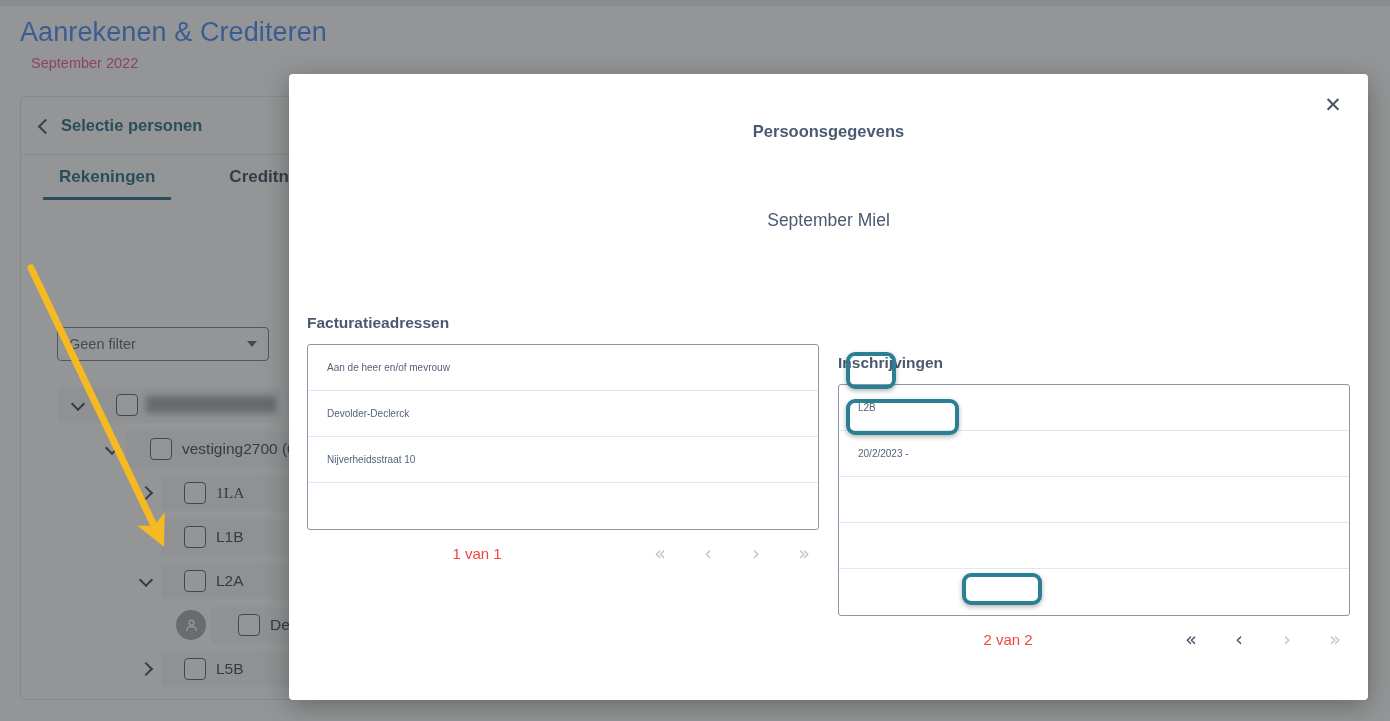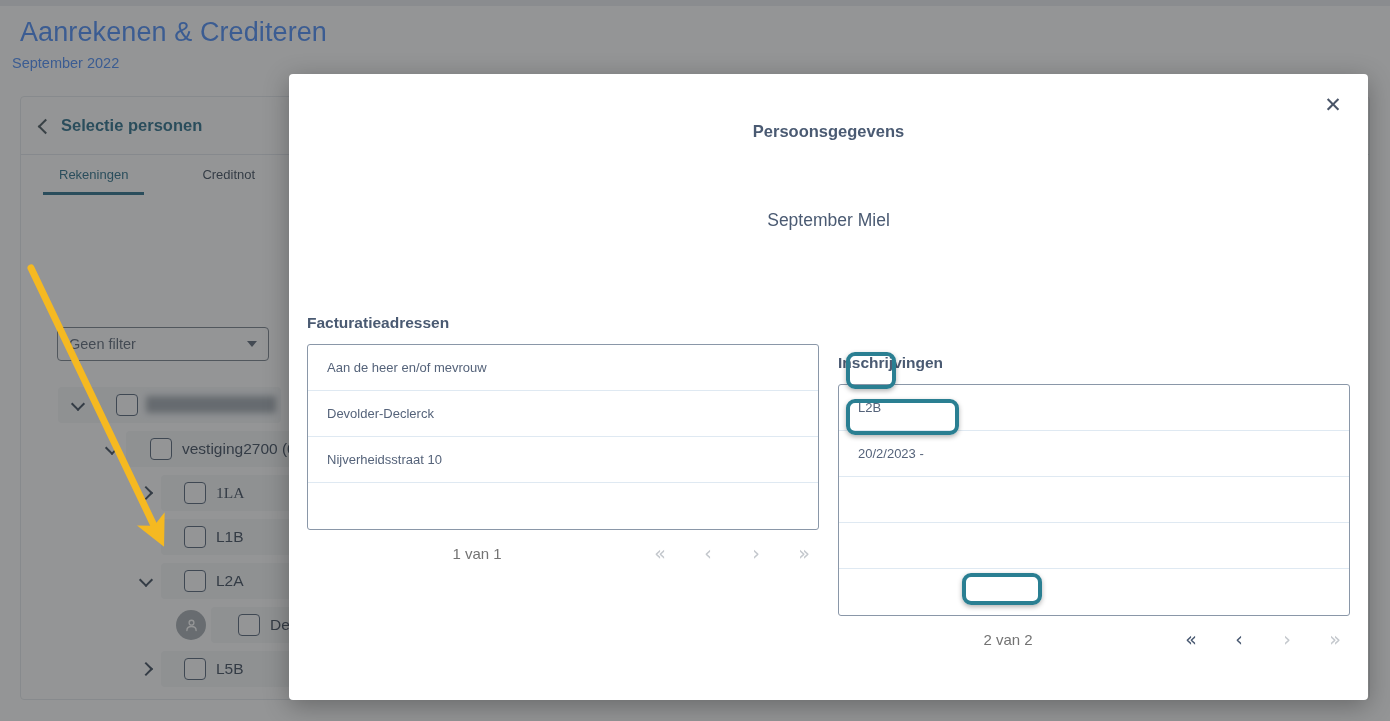--- a/index.html
+++ b/index.html
@@ -19,22 +19,22 @@
   }
   .top-strip {
     position: absolute; left: 0; top: 0; width: 1390px; height: 6px;
     background: #e9ecef;
   }
   .page-title {
     position: absolute; left: 20px; top: 17px;
     font-size: 27px; color: #3b82f6; font-weight: 400; letter-spacing: .1px;
   }
   .page-subtitle {
-    position: absolute; left: 12px; top: 55px;
-    font-size: 14.5px; color: #3b82f6; font-weight: 400; text-align: center;
+    position: absolute; left: 31px; top: 55px;
+    font-size: 14.5px; color: #ec4899; font-weight: 400; text-align: center;
   }
 
   .content-card {
     position: absolute; left: 20px; top: 96px; width: 1350px; height: 604px;
     background: #ffffff;
     border: 1px solid #e3e7ea;
     border-radius: 4px;
   }
   .card-header {
     position: absolute; left: 0; top: 0; width: 100%; height: 58px;
@@ -50,21 +50,21 @@
     transform: rotate(45deg);
   }
   .back-label { font-size: 16.5px; color: #15607e; font-weight: 600; }
 
   .tabs {
     position: absolute; left: 0; top: 58px; width: 100%; height: 56px;
     display: flex; align-items: flex-start; padding-left: 22px; gap: 42px;
   }
   .tab {
     padding: 12px 16px 10px 16px;
-    font-size: 13px; font-weight: 400; color: #2b3a4d;
+    font-size: 17px; font-weight: 700; color: #2b3a4d;
   }
   .tab.active { color: #15607e; border-bottom: 3px solid #15607e; }
 
   .filter-select {
     position: absolute; left: 36px; top: 230px;
     width: 212px; height: 34px;
     border: 1px solid #6b7681; border-radius: 4px;
     background: transparent;
     display: flex; align-items: center; justify-content: space-between;
     padding: 0 11px;
@@ -151,31 +151,31 @@
   .panel-title {
     font-size: 15.5px; font-weight: 600; color: #4a5a72; margin-bottom: 12px;
   }
   .list-box {
     border: 1px solid #8a97a8; border-radius: 3px; background: #ffffff;
     overflow: hidden;
   }
   .list-row {
     height: 46px; display: flex; align-items: center;
     padding-left: 19px;
-    font-size: 13px; color: #55637a;
+    font-size: 10px; color: #55637a;
     border-bottom: 1px solid #dfe9f2;
   }
   .list-row:last-child { border-bottom: none; }
 
   .pager {
     position: relative; height: 46px; display: flex; align-items: center;
   }
   .pager-count {
     position: absolute; left: 0; width: 340px; text-align: center;
-    font-size: 15px; color: #737373;
+    font-size: 15px; color: #ef4444;
   }
   .pager-arrows {
     position: absolute; right: 6px; display: flex; align-items: center; gap: 30px;
   }
   .parrow {
     font-size: 19px; color: #c4c8cd; line-height: 1;
     width: 18px; text-align: center; font-family: "DejaVu Sans", sans-serif;
   }
   .parrow.on { color: #4a5a72; }
 

